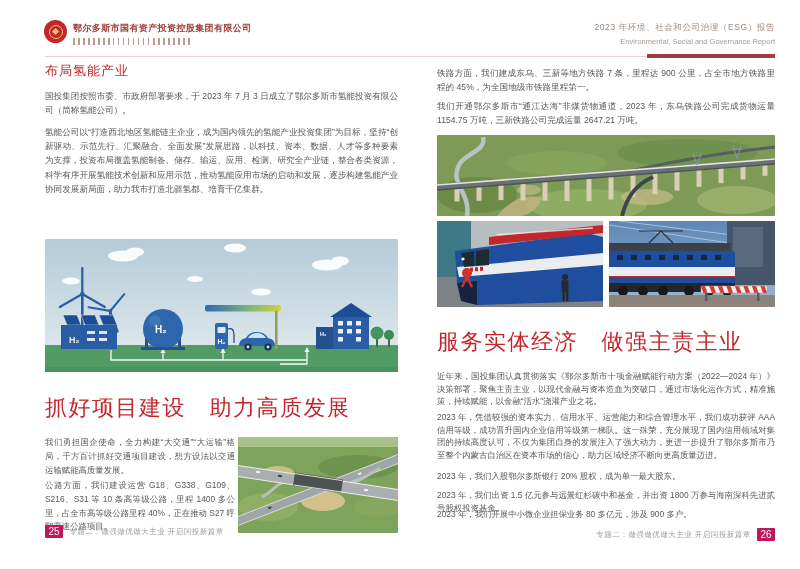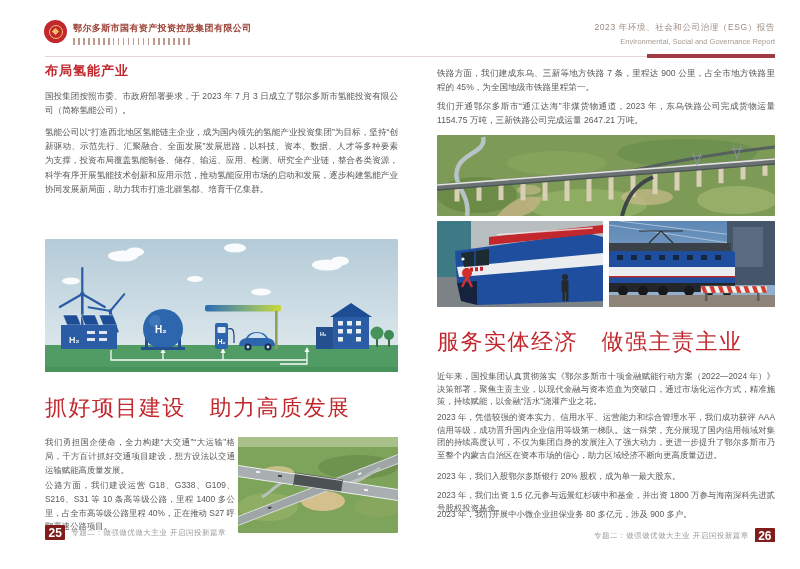--- a/index.html
+++ b/index.html
@@ -15,29 +15,29 @@
   .company-name{font-size:9px;font-weight:bold;color:#9c4136;letter-spacing:.4px;white-space:nowrap}
   .mongolian{width:118px;height:7px;margin-top:3px;opacity:.75;
      background:repeating-linear-gradient(90deg,#a8766a 0 1.5px,transparent 1.5px 5px)}
   .hdr-right{text-align:right}
   .hdr-cn{font-size:8.5px;color:#9b8a7f;letter-spacing:.6px;white-space:nowrap}
   .hdr-en{font-size:7.5px;color:#a79a91;margin-top:3px;white-space:nowrap}
   .div-light{height:1px;background:#e4d7d3}
   .div-red{height:3.5px;background:#a23b45}
 
   
-  .h-small{font-size:13px;font-weight:bold;color:#c1272d;letter-spacing:1px;white-space:nowrap}
+  .h-small{font-size:13px;font-weight:normal;color:#c1272d;letter-spacing:1px;white-space:nowrap}
   .h-big{font-size:22px;font-weight:normal;color:#c1272d;letter-spacing:1.5px;white-space:nowrap}
   .bt{font-size:8.6px;line-height:14.2px;color:#5a5858;text-align:justify}
   .btr{font-size:8.4px;line-height:12.6px;color:#5a5858;text-align:justify}
   .btn2{font-size:8.4px;line-height:13.8px;color:#5a5858;text-align:justify}
 
   
   .footer{display:flex;align-items:center;gap:6px}
-  .pagenum{background:#7f1d1d;color:#ffffff;font-size:12px;font-weight:bold;padding:1.5px 3.5px;line-height:1;border-radius:1px}
+  .pagenum{background:#be185d;color:#ffffff;font-size:10px;font-weight:normal;padding:1.5px 3.5px;line-height:1;border-radius:1px}
   .foot-text{font-size:7.5px;color:#9a9a9a;letter-spacing:.5px;white-space:nowrap}
 
   .photo{overflow:hidden;border-radius:1px}
   .photo svg{display:block}
 </style>
 </head>
 <body>
 
 <div class="page">
 

